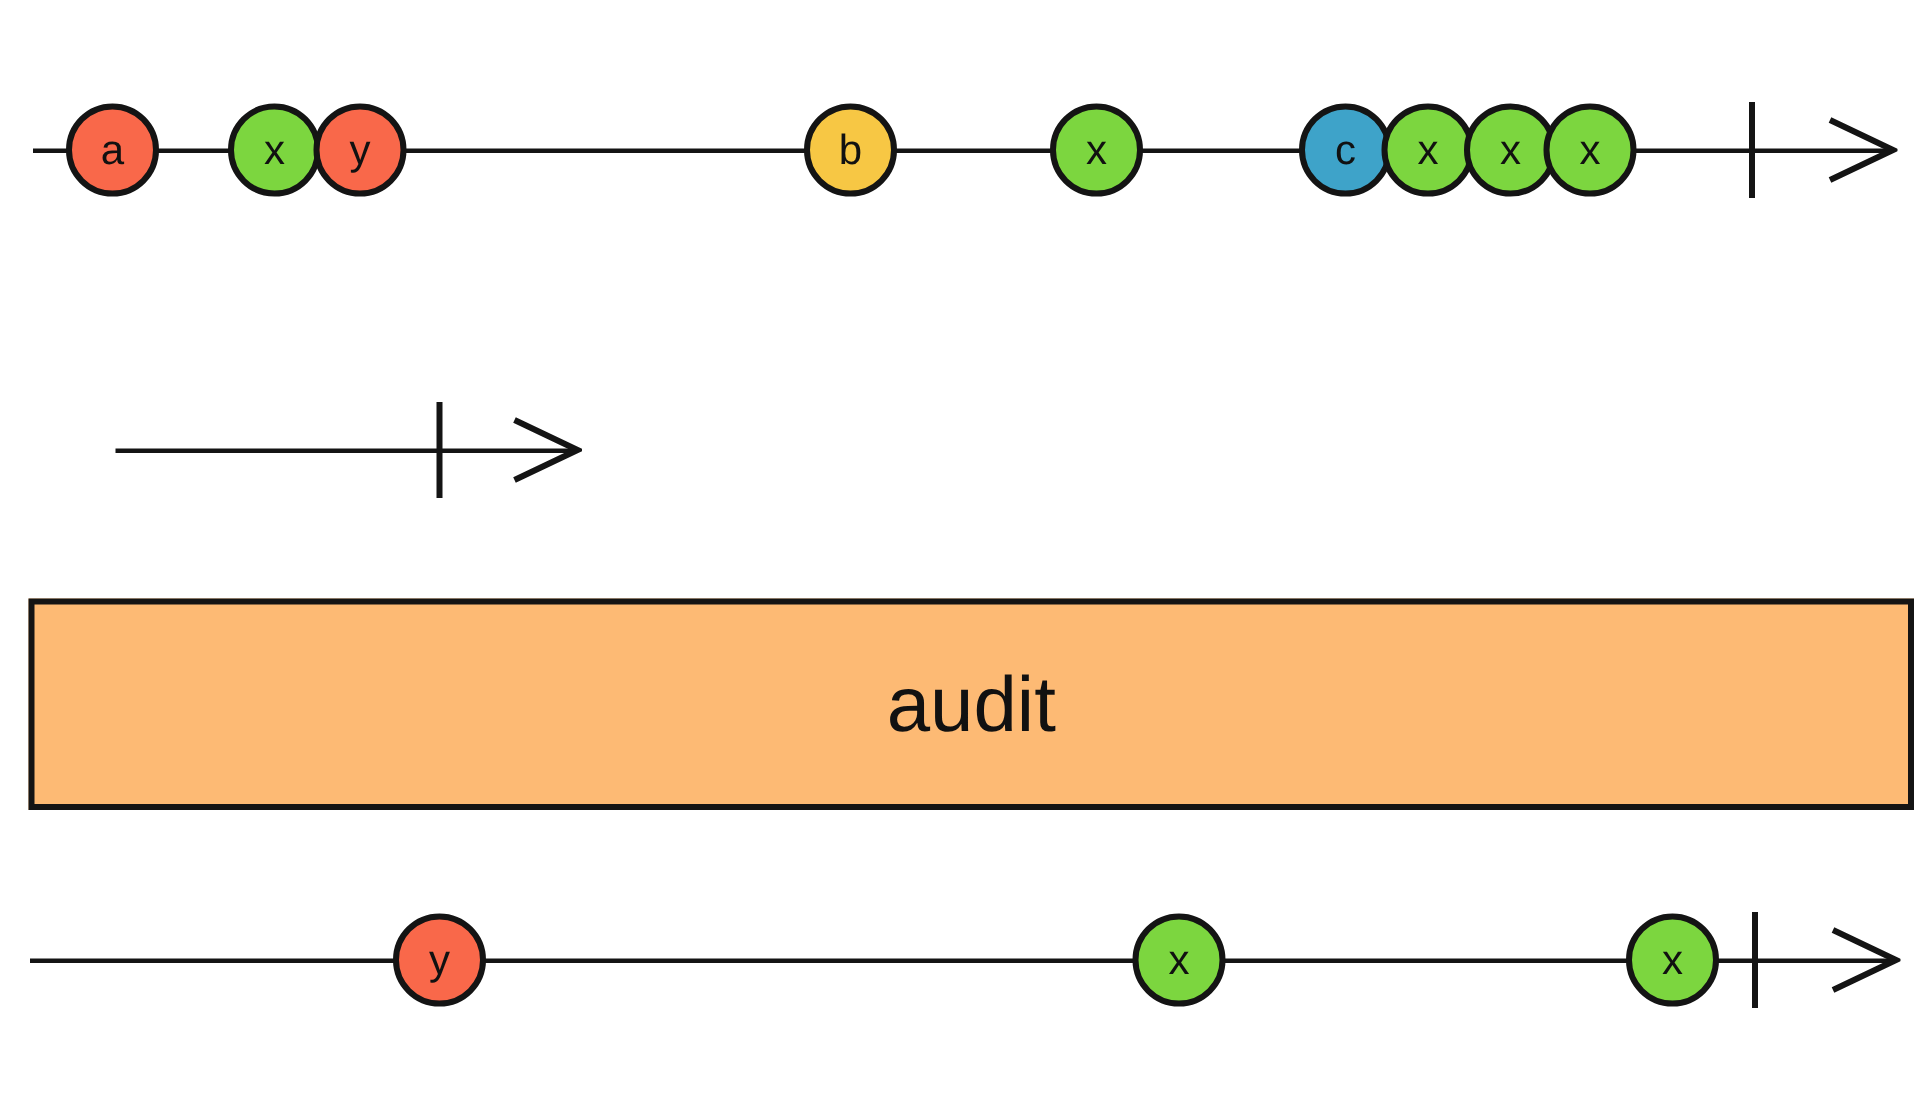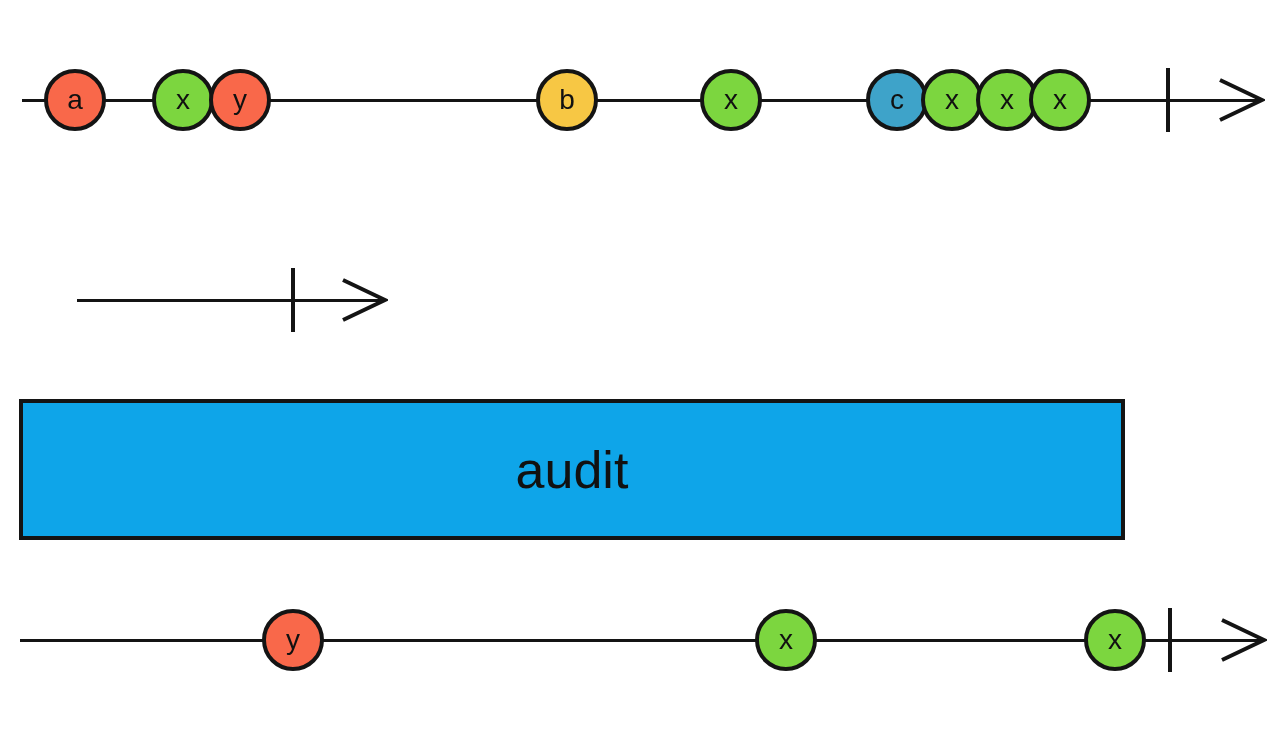--- a/index.html
+++ b/index.html
@@ -43,25 +43,25 @@
     align-items: center;
     justify-content: center;
     font-size: 28px;
     line-height: 1;
     color: #111111;
   }
   .op-box {
     position: absolute;
     left: 19px;
     top: 399px;
-    width: 1106px;
+    width: 1257px;
     height: 141px;
     box-sizing: border-box;
     border: 4px solid #141414;
-    background: #0ea5e9;
+    background: #fdba74;
     display: flex;
     align-items: center;
     justify-content: center;
     z-index: 2;
   }
   .op-label {
     font-size: 52px;
     color: #111111;
   }
 </style>

